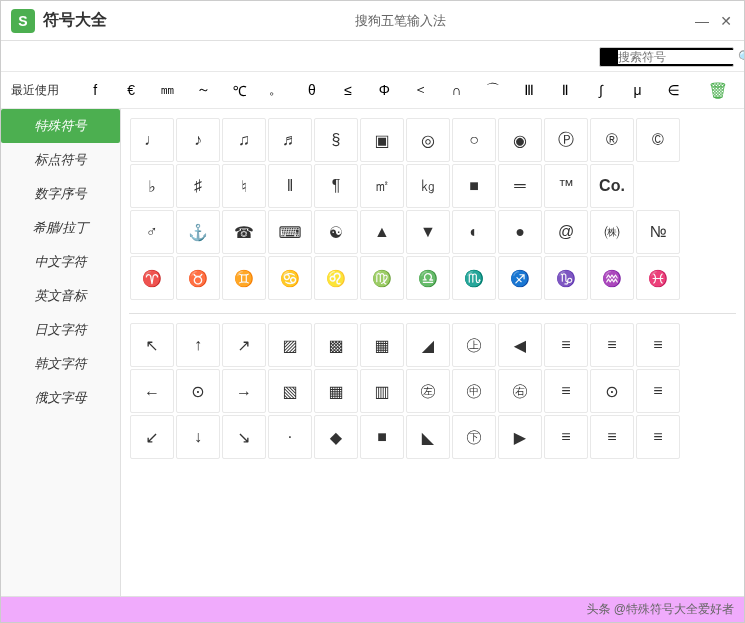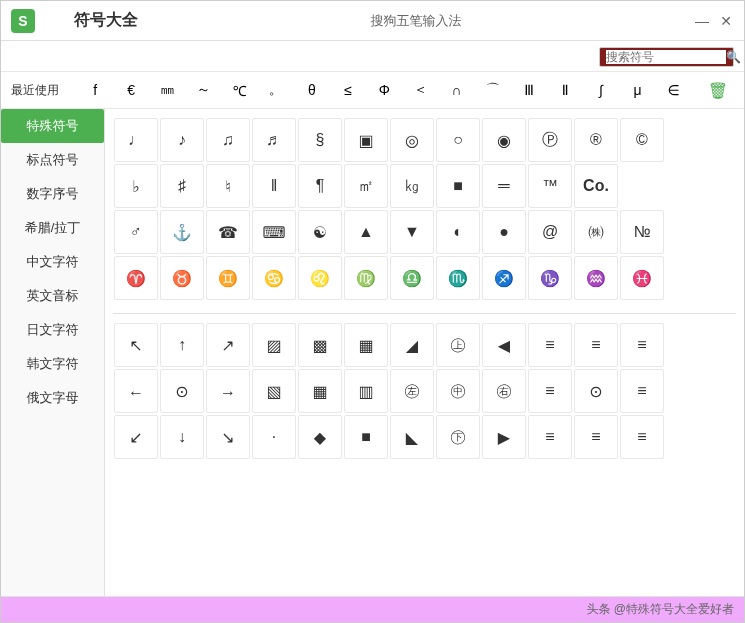--- a/index.html
+++ b/index.html
@@ -42,21 +42,20 @@
       justify-content: center;
       color: white;
       font-weight: bold;
       font-size: 14px;
     }
     
     .title-text {
       font-size: 16px;
       font-weight: bold;
       color: #333;
-      margin-left: 31px;
     }
     
     .title-center {
       font-size: 13px;
       color: #666;
     }
     
     .title-controls {
       display: flex;
       align-items: center;
@@ -80,22 +79,22 @@
       align-items: center;
       justify-content: flex-end;
       border-bottom: 1px solid #e8e8e8;
     }
     
     .search-input-wrapper {
       display: flex;
       align-items: center;
       border: 1px solid #ccc;
       border-radius: 2px;
-      padding: 2px 6px;
-      background: #7f1d1d;
+      padding: 2px 18px;
+      background: #000000;
       width: 135px;
     }
     
     .search-input {
       border: none;
       outline: none;
       font-size: 12px;
       color: #999;
       width: 120px;
     }
@@ -141,25 +140,26 @@
       padding: 2px 6px;
     }
     
     .main-content {
       display: flex;
       flex: 1;
       overflow: hidden;
     }
     
     .sidebar {
-      width: 104px;
+      width: 120px;
       border-right: 1px solid #e0e0e0;
       background: #f9f9f9;
       overflow-y: auto;
       flex-shrink: 0;
+      font-style: italic;
     }
     
     .sidebar-item {
       padding: 8px 12px;
       font-size: 13px;
       cursor: pointer;
       color: #333;
       text-align: center;
     }
     

